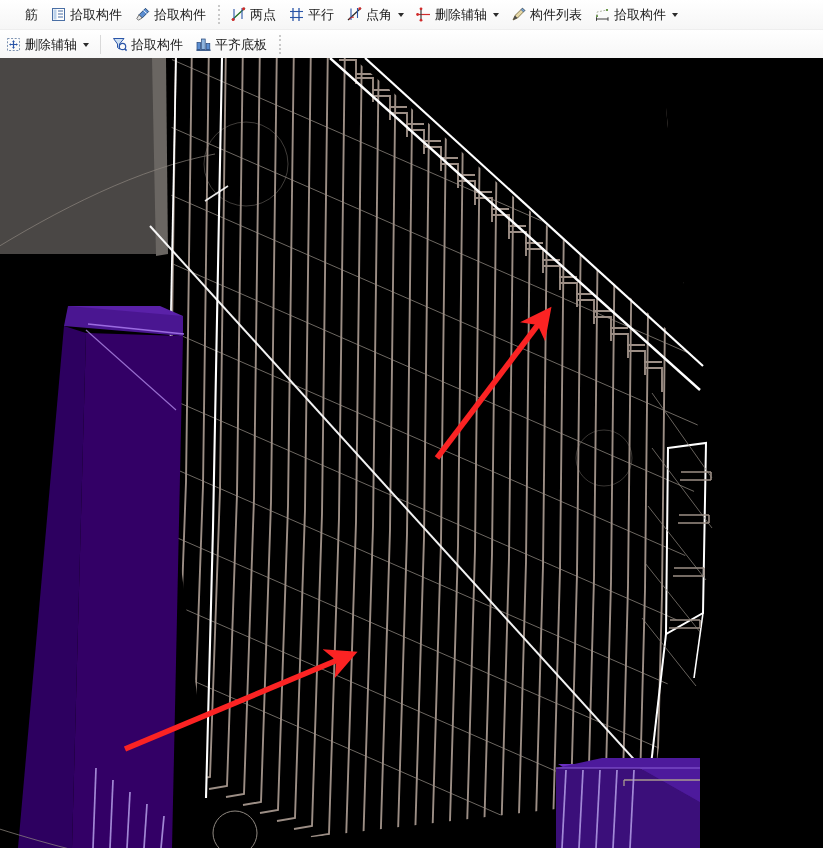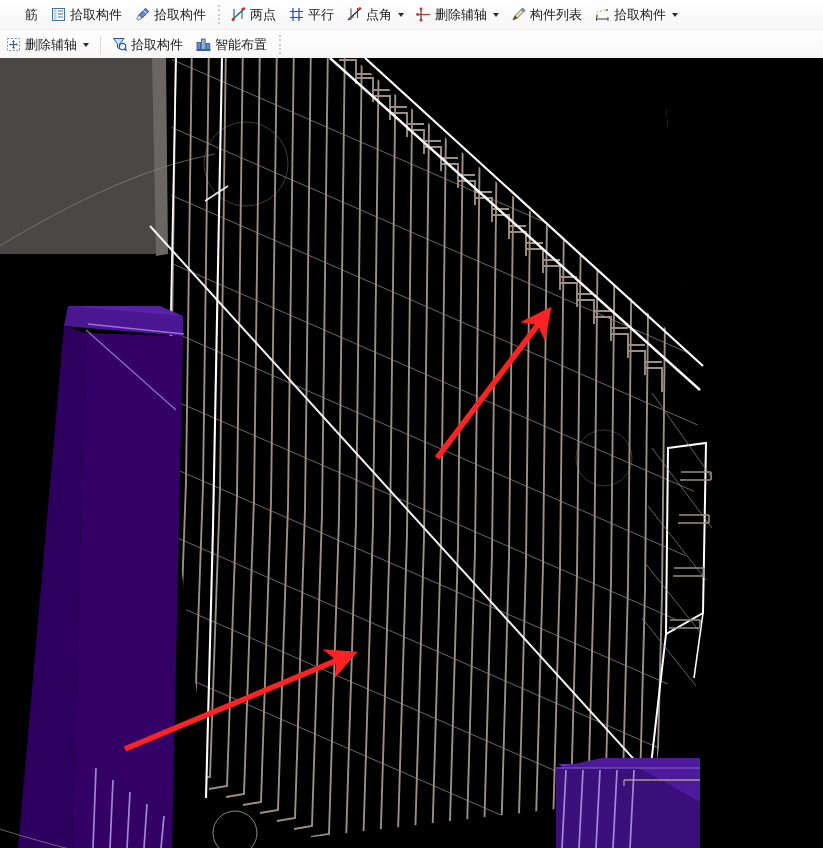--- a/index.html
+++ b/index.html
@@ -269,21 +269,21 @@
 
       <div class="tbitem">
         <span class="tbicon">
           <svg width="17" height="17" viewBox="0 0 17 17">
             <rect x="2" y="6.5" width="3.6" height="7" fill="#5b8dd0" stroke="#22457a" stroke-width="0.7"></rect>
             <rect x="6.6" y="3" width="3.6" height="10.5" fill="#8fb4dd" stroke="#22457a" stroke-width="0.7"></rect>
             <rect x="11.2" y="7.6" width="3.6" height="5.9" fill="#5b8dd0" stroke="#22457a" stroke-width="0.7"></rect>
             <line x1="1.4" y1="14.2" x2="15.6" y2="14.2" stroke="#22457a" stroke-width="1.3"></line>
           </svg>
         </span>
-        <span class="tblabel">智能布置</span>
+        <span class="tblabel">平齐底板</span>
       </div>
 
       <div class="dotsep">
           <b></b>
           <b></b>
           <b></b>
           <b></b>
           <b></b>
         </div>
     </div>

